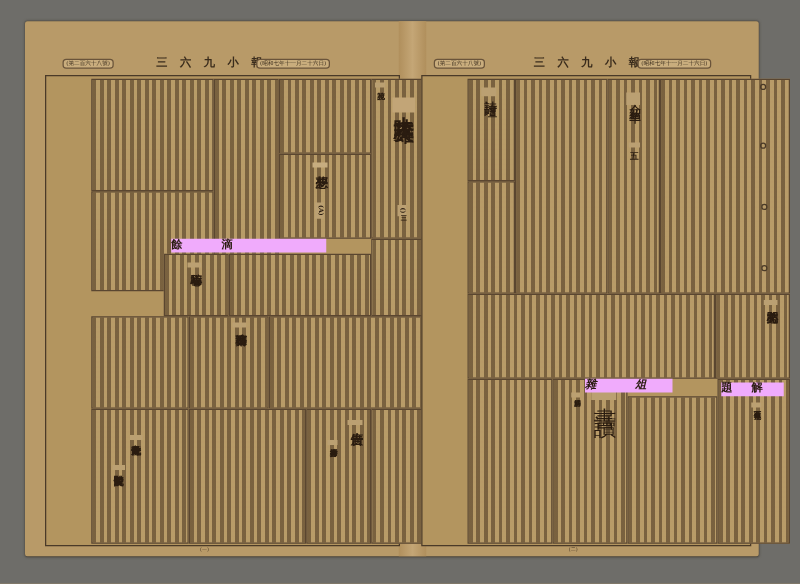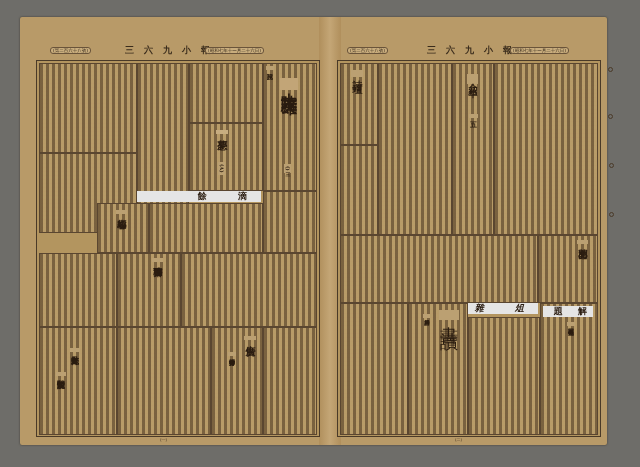--- a/index.html
+++ b/index.html
@@ -9,23 +9,23 @@
   .page{position:absolute;top:0;height:100%;}
   .page.left{left:0;width:305px;}
   .page.right{left:315px;width:272px;}
   .masthead{position:absolute;top:28px;left:0;right:0;height:12px;font-size:7px;color:#3a2c1c;}
   .masthead .m-title{position:absolute;font-size:9px;font-weight:bold;letter-spacing:10px;top:-1px;}
   .masthead .m-small{position:absolute;font-size:4.5px;top:2px;white-space:nowrap;background:#c9ad7d;padding:0 2px;border:1px solid #6a543a;border-radius:3px;}
   .frame{position:absolute;border:1px solid #4a3a28;background:#b3955f;}
   .box{position:absolute;border:1px solid #5a4630;overflow:hidden;
        background-image:repeating-linear-gradient(90deg,rgba(70,50,30,.55) 0 3px,transparent 3px 6px),
                         repeating-linear-gradient(0deg,rgba(184,154,104,.9) 0 1px,transparent 1px 4px);
-       background-color:#b89c68;}
+       background-color:#b89c68;margin-left:34px;}
   .hl{position:absolute;writing-mode:vertical-rl;color:#2a1c10;font-weight:bold;background:#bba072;padding:2px 1px;line-height:1;}
-  .hbar{position:absolute;color:#2a1c10;font-weight:bold;background:#e5e5e5;text-align:right;letter-spacing:14px;font-size:9px;line-height:11px;}
+  .hbar{position:absolute;color:#2a1c10;font-weight:bold;background:#f0abfc;text-align:left;letter-spacing:14px;font-size:9px;line-height:11px;}
   .pagenum{position:absolute;font-size:4px;color:#4a3a28;}
   .hole{position:absolute;width:3px;height:3px;border-radius:50%;border:1px solid #4a3a28;}
 </style>
 </head>
 <body>
 
 <div class="sheet">
   <div class="fold"></div>
 
   <div class="page left">

